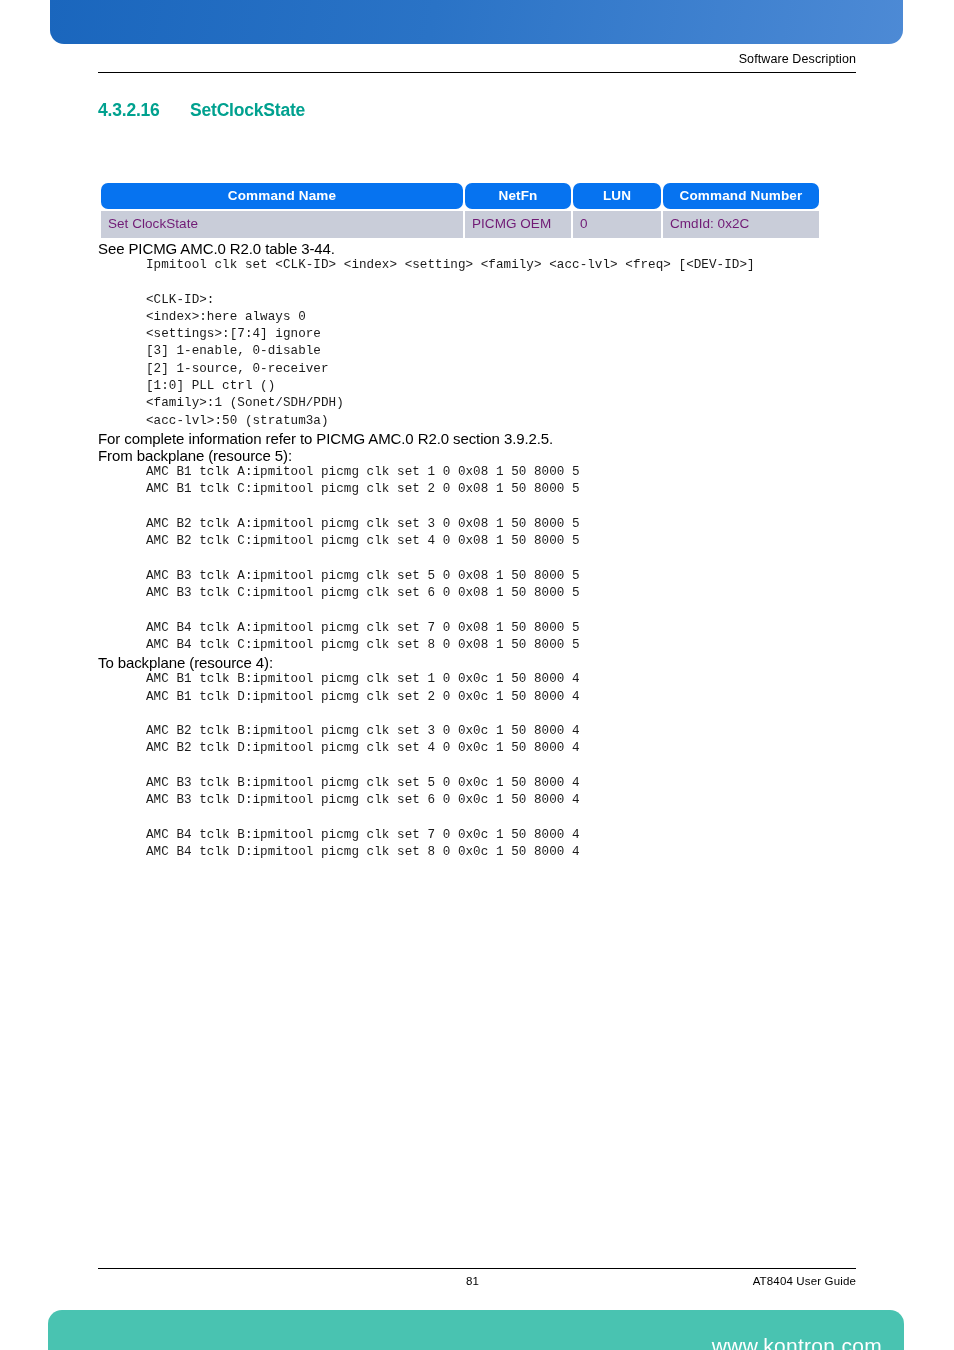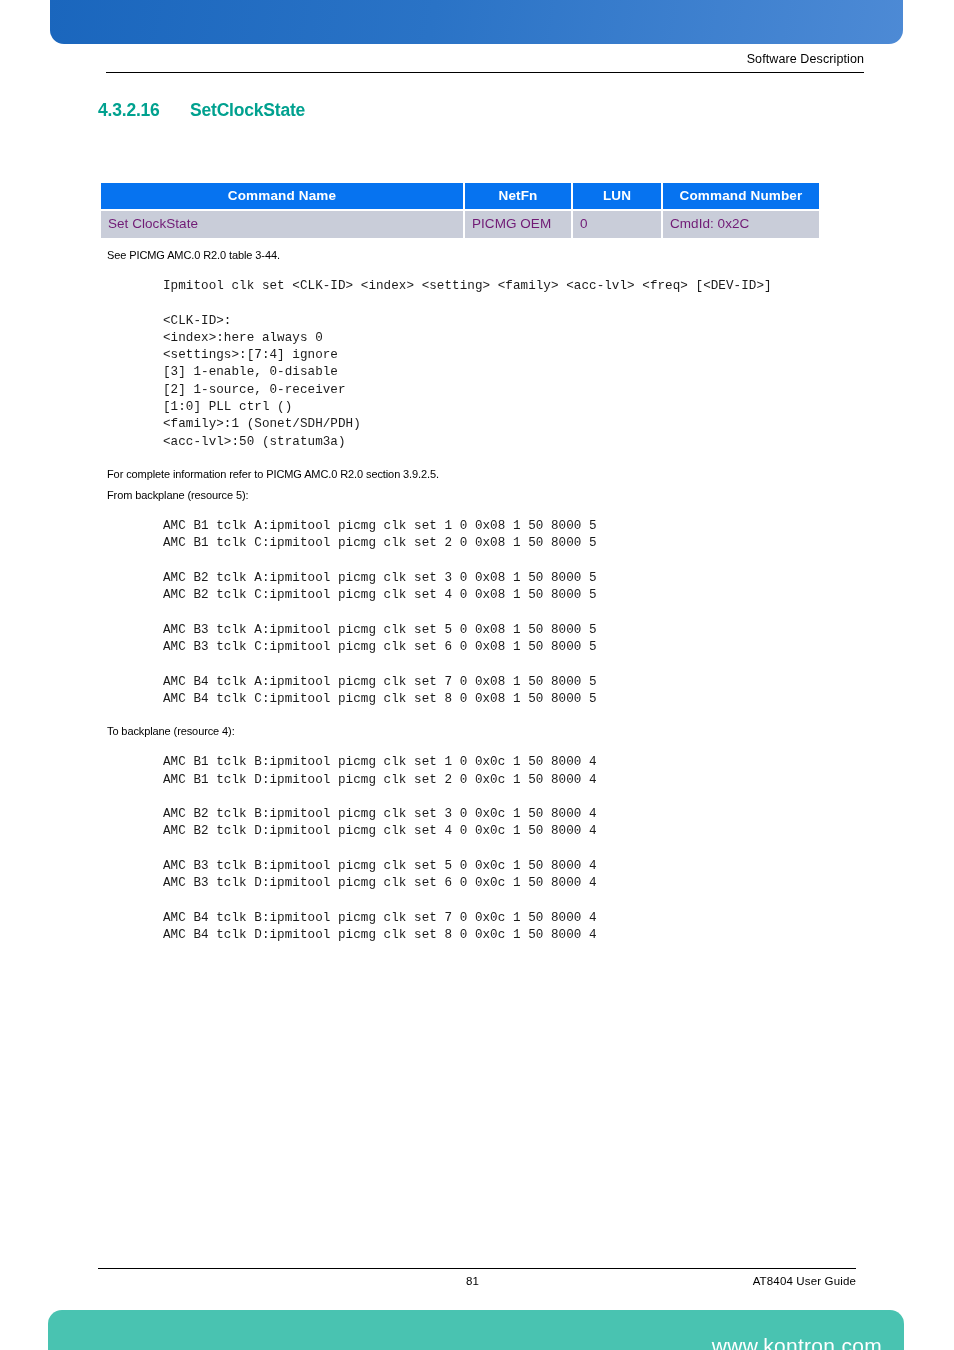--- a/index.html
+++ b/index.html
@@ -23,21 +23,21 @@
     top: -18px;
     width: 853px;
     height: 62px;
     background: linear-gradient(100deg, #1a66bd 0%, #2a73c6 45%, #4d8ad5 100%);
     border-radius: 0 0 14px 14px;
   }
 
   
   .page-header {
     position: absolute;
-    left: 106px;
+    left: 98px;
     top: 52px;
     width: 758px;
   }
   .page-header .header-text {
     text-align: right;
     font-size: 12.5px;
     letter-spacing: .1px;
     color: #000;
     padding-bottom: 6px;
   }
@@ -76,52 +76,53 @@
     table-layout: fixed;
   }
   table.cmd-table th {
     background: #0673f0;
     color: #ffffff;
     font-weight: bold;
     font-size: 13.5px;
     text-align: center;
     padding: 5px 6px 6px 6px;
     letter-spacing: .15px;
+    border-radius: 7px;
   }
   table.cmd-table td {
     background: #c9cdd9;
     color: #701a75;
     font-size: 13.5px;
     text-align: left;
     padding: 5px 7px 7px 7px;
     letter-spacing: .05px;
   }
   col.c-name { width: 362px; }
   col.c-netfn { width: 106px; }
   col.c-lun   { width: 88px; }
   col.c-num   { width: 156px; }
 
   
   p.prose {
-    font-size: 11px;
-    margin: 9px;
+    font-size: 15px;
+    margin: 0;
     letter-spacing: -0.1px;
   }
   .sp-see      { margin-top: 16px; }
   .sp-complete { margin-top: 30px; }
   .sp-from     { margin-top: 23px; }
   .sp-to       { margin-top: 30px; }
 
   
   pre.code {
     font-family: "Liberation Mono", "DejaVu Sans Mono", monospace;
     font-size: 12.6px;
     line-height: 17.3px;
     color: #1a1a1a;
-    margin: 17px;
+    margin: 0;
     padding: 0 0 0 48px;
     white-space: pre;
     letter-spacing: .05px;
   }
   .code-usage  { margin-top: 17px; }
   .code-from   { margin-top: 29px; }
   .code-to     { margin-top: 29px; }
 
   
   .page-footer {

